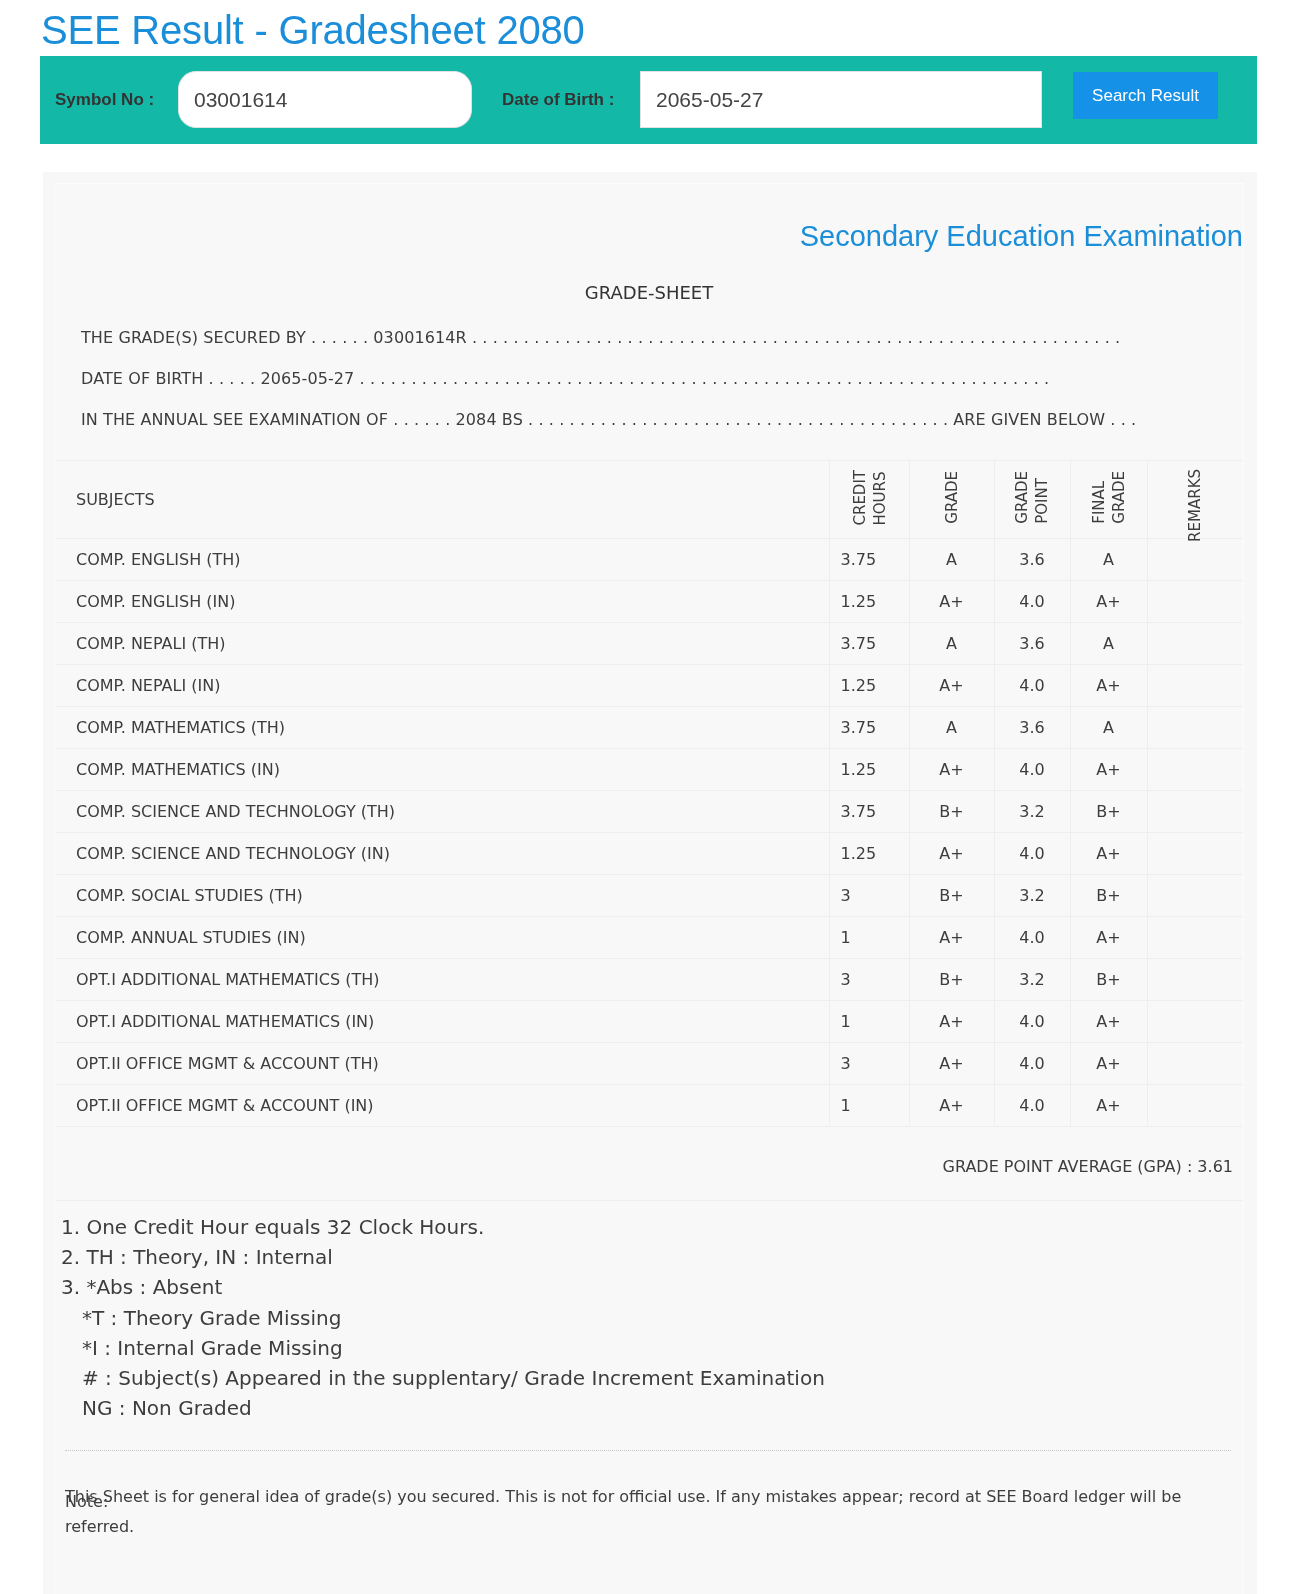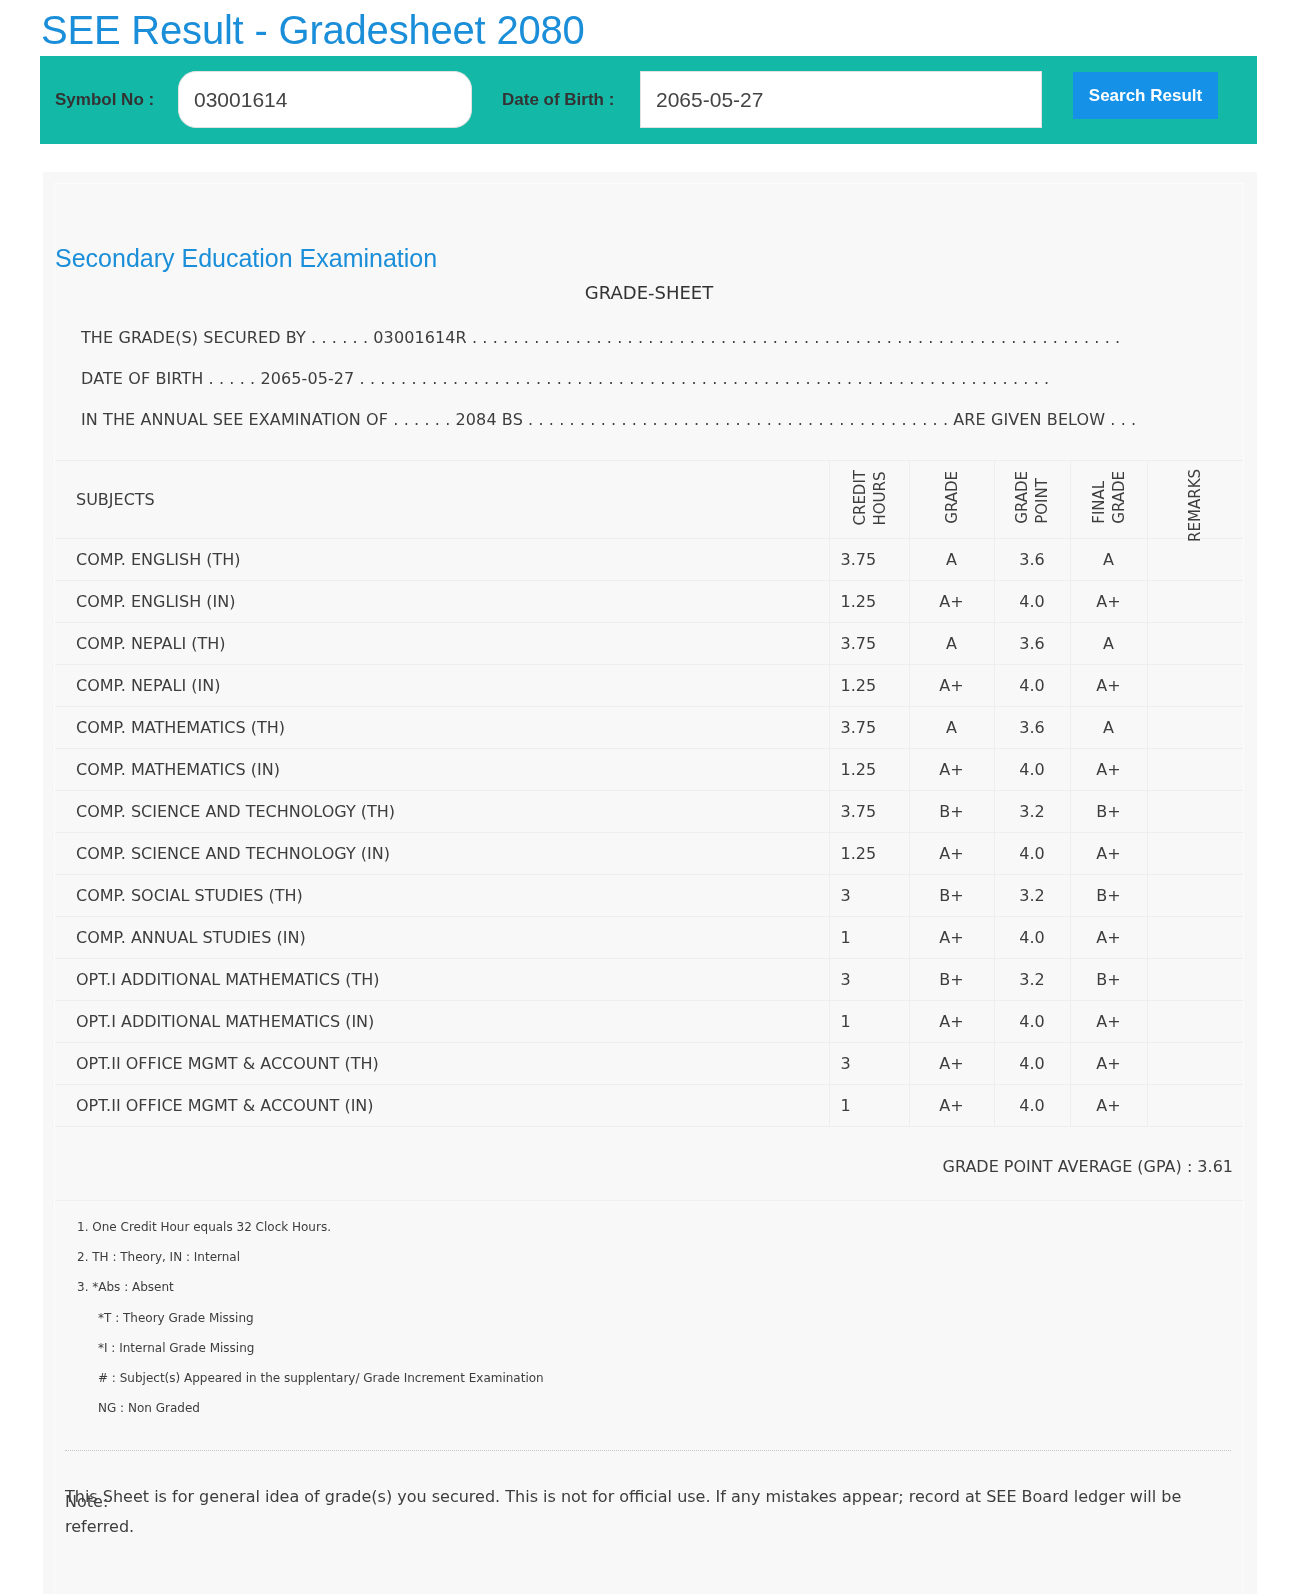--- a/index.html
+++ b/index.html
@@ -22,35 +22,35 @@
   }
   .search-input {
     position: absolute; top: 15px; height: 57px;
     border: 1px solid #e2e2e2; background: #fff;
     font-family: "Liberation Sans", sans-serif; font-size: 21px; color: #444;
     padding: 0 15px; outline: none;
   }
   .search-btn {
     position: absolute; left: 1033px; top: 16px; width: 145px; height: 47px;
     background: #1591e8; color: #fff; border: none;
-    font-family: "Liberation Sans", sans-serif; font-size: 17px; cursor: pointer; font-weight: bold;
+    font-family: "Liberation Sans", sans-serif; font-size: 17px; cursor: pointer;
   }
 
   .sheet-outer {
     position: absolute; left: 43px; top: 172px; width: 1214px; height: 1422px;
     background: #f7f7f7;
   }
   .sheet-inner {
     position: absolute; left: 11px; top: 11px; width: 1190px; height: 1411px;
     border: 1px solid #fcfcfc; border-bottom: none; background: #f8f8f8;
   }
 
   .exam-title {
-    position: absolute; left: 0; width: 100%; top: 60px; text-align: left;
-    font-family: "Liberation Sans", sans-serif; font-size: 25px; color: #1a8ed8;
+    position: absolute; left: 0; width: 100%; top: 36px; text-align: right;
+    font-family: "Liberation Sans", sans-serif; font-size: 29px; color: #1a8ed8;
   }
   .sheet-sub {
     position: absolute; left: 0; width: 100%; top: 98px; text-align: center;
     font-size: 18px; color: #333;
   }
   .info-line {
     position: absolute; left: 26px; font-size: 16px; color: #3d3d3d; white-space: nowrap;
     letter-spacing: 0.1px;
   }
 
@@ -75,21 +75,21 @@
     display: inline-block; writing-mode: vertical-rl; transform: rotate(180deg);
     font-size: 15px; line-height: 20px; text-align: left; white-space: pre-line;
   }
   .gpa {
     position: absolute; right: 10px; top: 964px; font-size: 16px; color: #3d3d3d; margin-top: 9px;
   }
   .gpa-divider {
     position: absolute; left: 0; top: 1016px; width: 1188px; border-top: 1px solid #efefef;
   }
   .legend {
-    position: absolute; left: 22px; top: 1028px; font-size: 12px; line-height: 30.2px; color: #3d3d3d;
+    position: absolute; left: 6px; top: 1028px; font-size: 20px; line-height: 30.2px; color: #3d3d3d;
   }
   .legend .indent { padding-left: 21px; }
   .note-divider {
     position: absolute; left: 10px; top: 1266px; width: 1166px; border-top: 1px dotted #c8c8c8;
   }
   .note-title {
     position: absolute; left: 10px; top: 1272px; font-size: 16px; color: #404040; margin-top: 36px;
   }
   .note-text {
     position: absolute; left: 10px; top: 1298px; width: 1170px; font-size: 16px; line-height: 30px; color: #3d3d3d;

